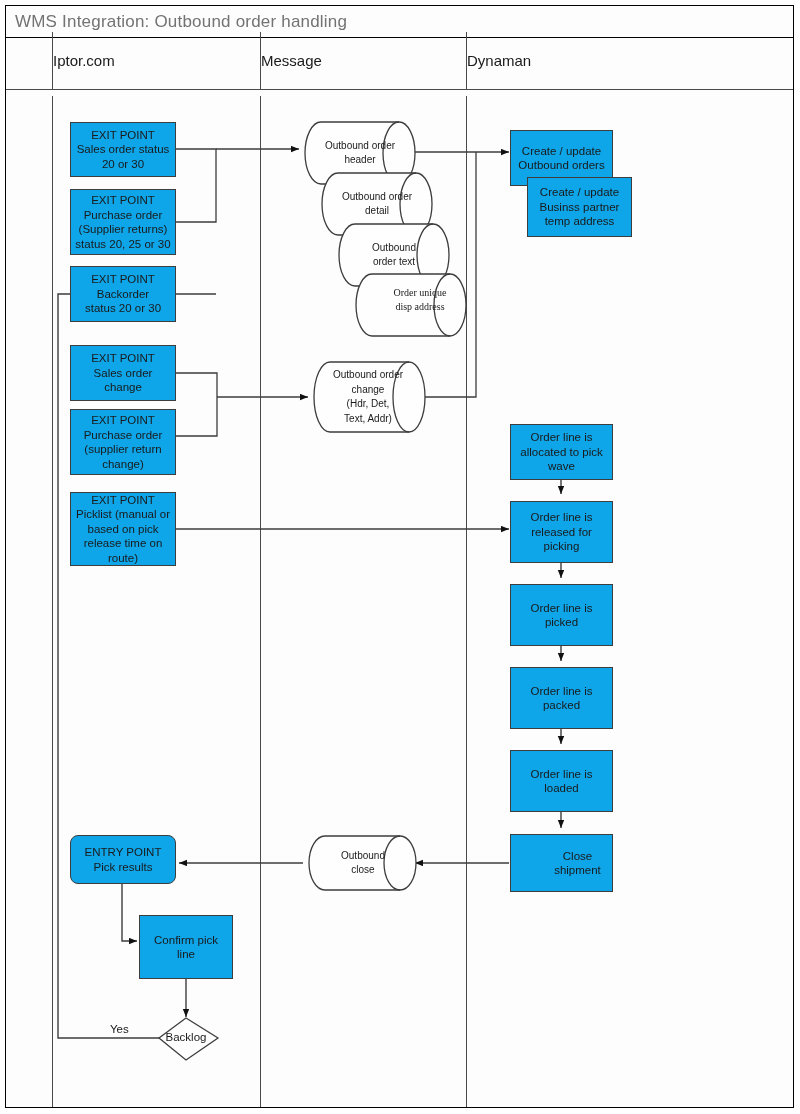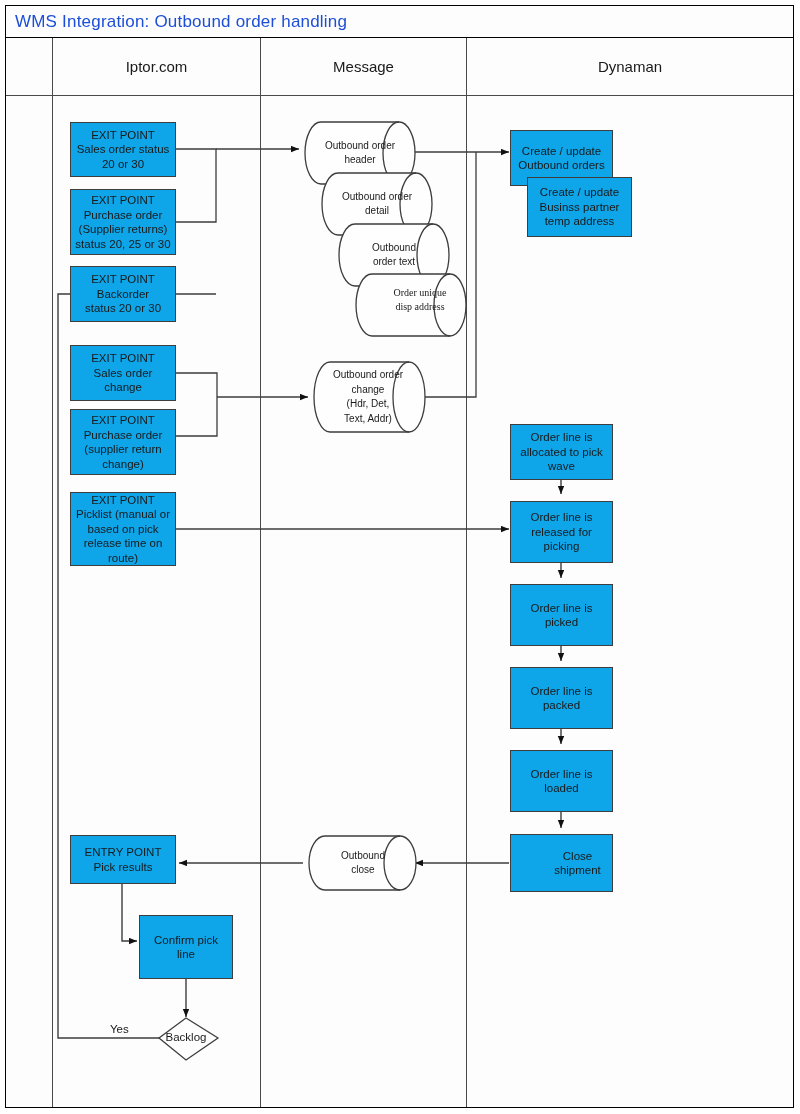--- a/index.html
+++ b/index.html
@@ -1,21 +1,21 @@
 <!DOCTYPE html>
 <html><head>
 <meta charset="utf-8">
 <style>
   html,body{margin:0;padding:0;background:#ffffff;}
   body{font-family:"Liberation Sans","DejaVu Sans",sans-serif;}
   #canvas{position:relative;width:800px;height:1114px;background:#ffffff;overflow:hidden;}
   #frame{position:absolute;left:5px;top:5px;width:789px;height:1103px;border:1px solid #000;box-sizing:border-box;background:#fcfdfc;}
   #titlebar{position:absolute;left:6px;top:6px;width:787px;height:32px;border-bottom:1px solid #000;box-sizing:border-box;display:flex;align-items:center;}
-  #titlebar span{font-size:17px;color:#1d4ed8;padding-left:9px;letter-spacing:.2px;}
-  .lane-head{position:absolute;top:38px;height:58px;border-right:1px solid #4a4a4a;border-bottom:1px solid #4a4a4a;box-sizing:border-box;display:flex;align-items:center;justify-content:center;}
+  #titlebar span{font-size:17px;color:#737373;padding-left:9px;letter-spacing:.2px;}
+  .lane-head{position:absolute;top:32px;height:58px;border-right:1px solid #4a4a4a;border-bottom:1px solid #4a4a4a;box-sizing:border-box;display:flex;align-items:center;}
   .lane-head span{font-size:15px;color:#1a1a1a;}
   .lane-body{position:absolute;top:96px;height:1011px;border-right:1px solid #4a4a4a;box-sizing:border-box;}
   svg.layer{position:absolute;left:0;top:0;width:800px;height:1114px;pointer-events:none;}
   .node{position:absolute;box-sizing:border-box;display:flex;align-items:center;justify-content:center;text-align:center;}
   .box{border:1px solid #3d3d3d;background:#0ea5e9;}
   .box .lbl{font-size:11.5px;line-height:14.5px;color:#1a1a1a;padding:2px 4px;}
   .cyl-lbl{position:absolute;display:flex;align-items:center;justify-content:center;text-align:center;font-size:10px;line-height:14.5px;color:#1a1a1a;box-sizing:border-box;}
   .diamond-lbl{position:absolute;font-size:11.5px;color:#1a1a1a;text-align:center;}
   .edge-lbl{position:absolute;font-size:11.5px;color:#1a1a1a;}
 </style>
@@ -148,21 +148,21 @@
 (supplier return
 change)</div>
   </div>
   <div class="node box" style="left:70px;top:492px;width:106px;height:74px;">
     <div class="lbl" style="white-space:pre-line;">EXIT POINT
 Picklist (manual or
 based on pick
 release time on
 route)</div>
   </div>
-  <div class="node box" style="left:70px;top:835px;width:106px;height:49px;">
+  <div class="node box" style="left:70px;top:835px;width:106px;height:49px;border-radius:8px;">
     <div class="lbl" style="white-space:pre-line;">ENTRY POINT
 Pick results</div>
   </div>
   <div class="node box" style="left:139px;top:915px;width:94px;height:64px;">
     <div class="lbl" style="white-space:pre-line;">Confirm pick line</div>
   </div>
 
   <div class="diamond-lbl" style="left:156px;top:1031px;width:60px;">Backlog</div>
   <div class="edge-lbl" style="left:110px;top:1023px;">Yes</div>
 

